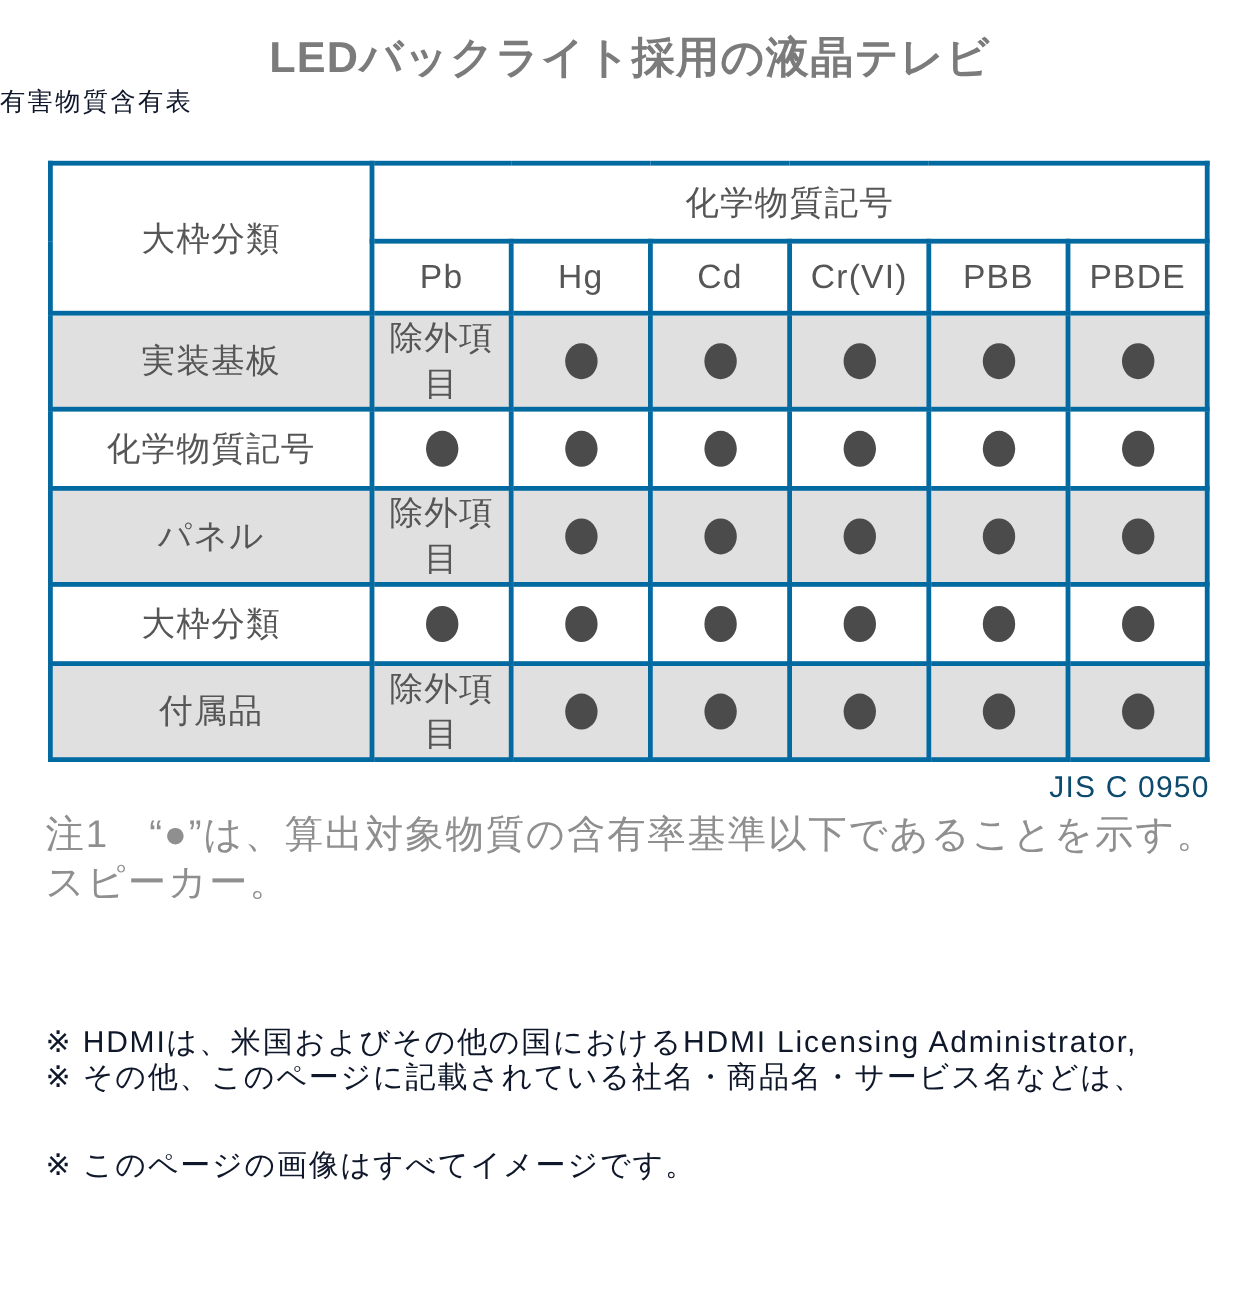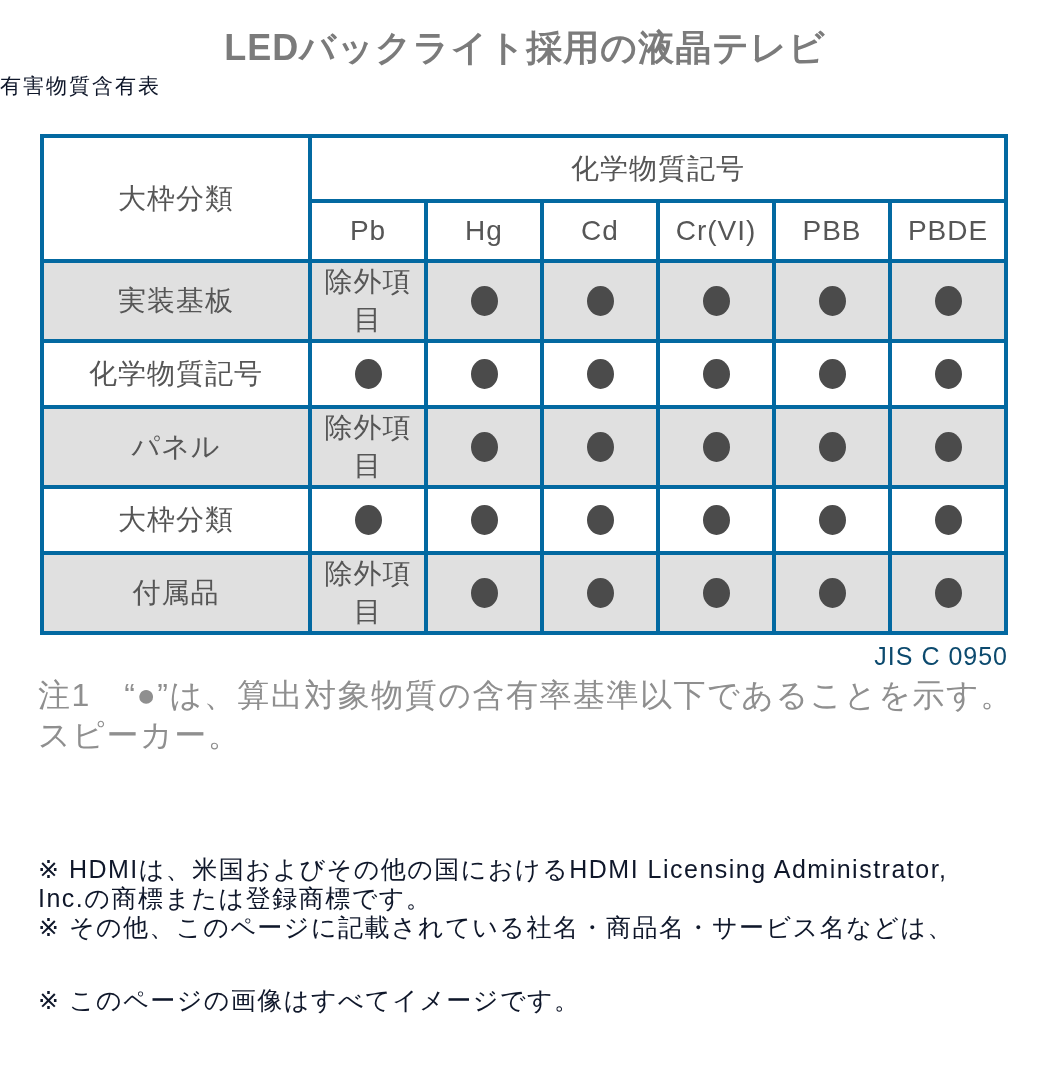--- a/index.html
+++ b/index.html
@@ -227,20 +227,19 @@
 <div class="note">
   <div class="line">注1　“●”は、算出対象物質の含有率基準以下であることを示す。</div>
 </div>
 
 <div class="note">
   <div class="line">スピーカー。</div>
 </div>
 
 <div class="footer-note hdmi">
   <div class="line">※ HDMIは、米国およびその他の国におけるHDMI Licensing Administrator,</div>
-  <div class="line">Inc.の商標または登録商標です。</div>
 </div>
 
 <div class="footer-note trademark">
   <div class="line">※ その他、このページに記載されている社名・商品名・サービス名などは、</div>
 </div>
 
 <div class="footer-note image-disclaimer">※ このページの画像はすべてイメージです。</div>
 
 </body></html>

